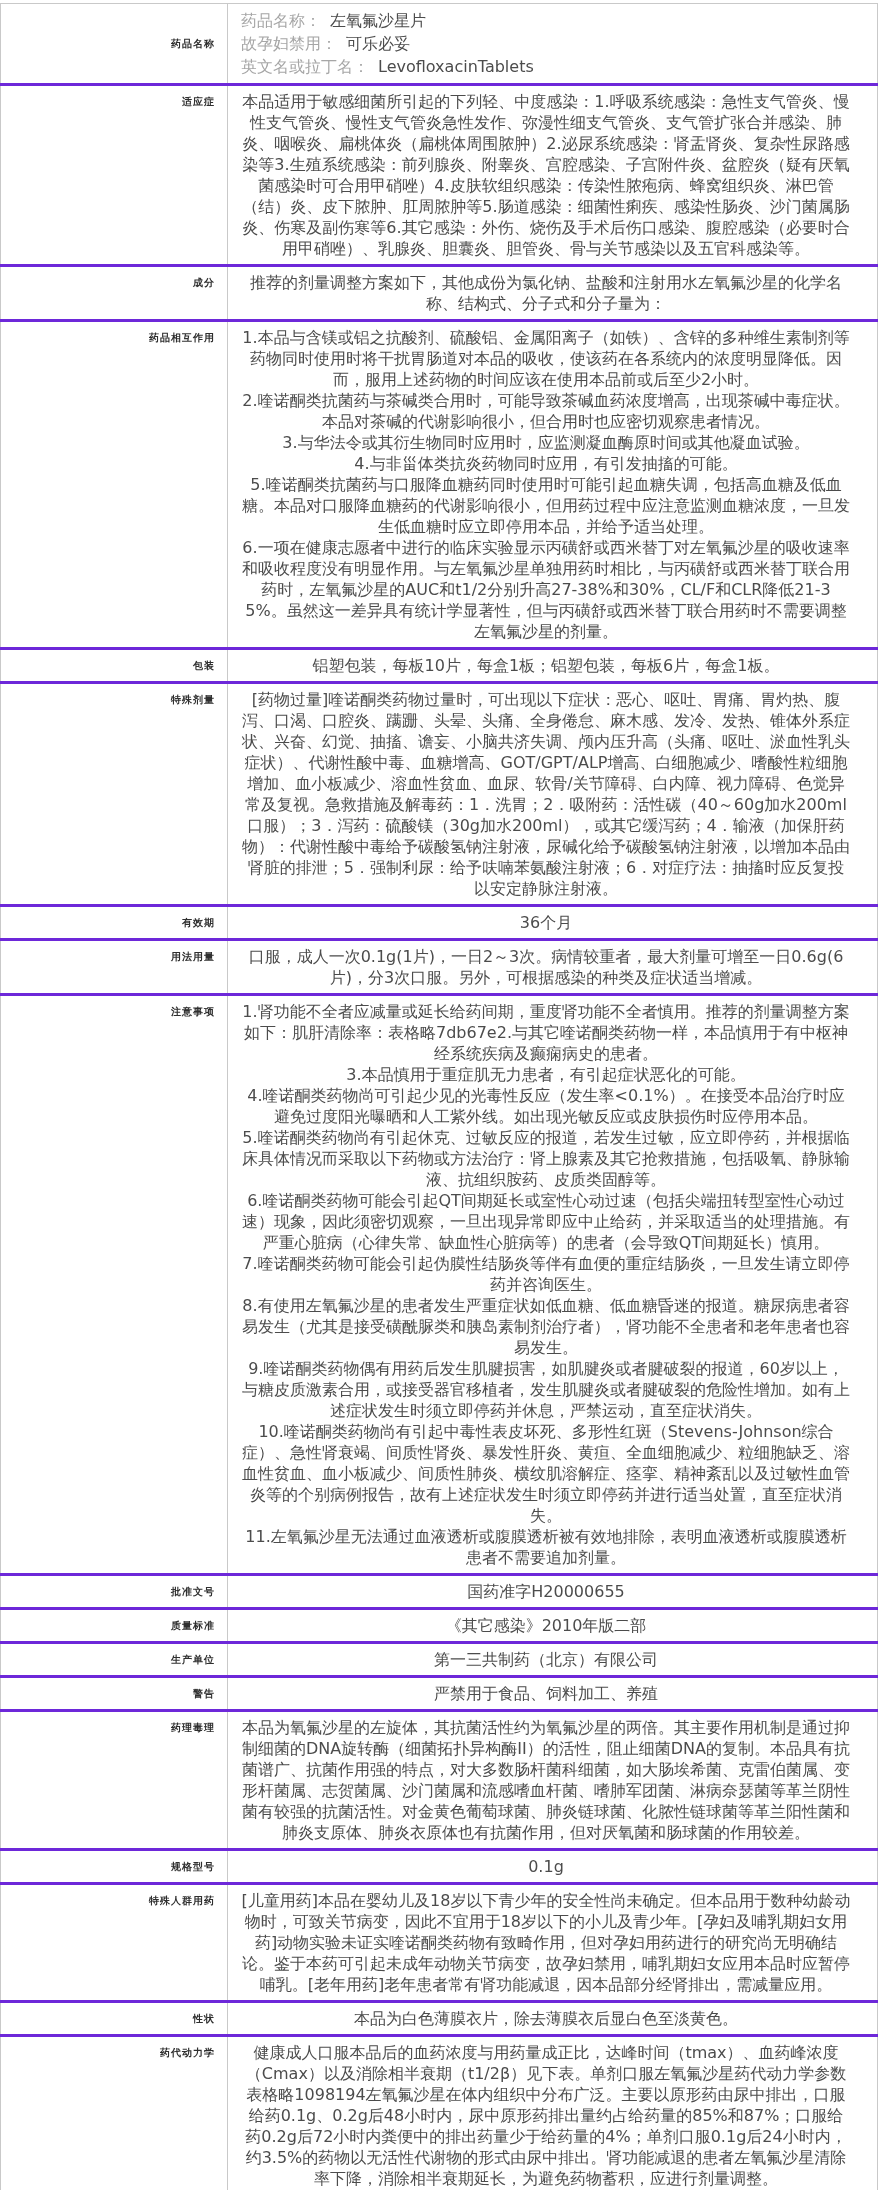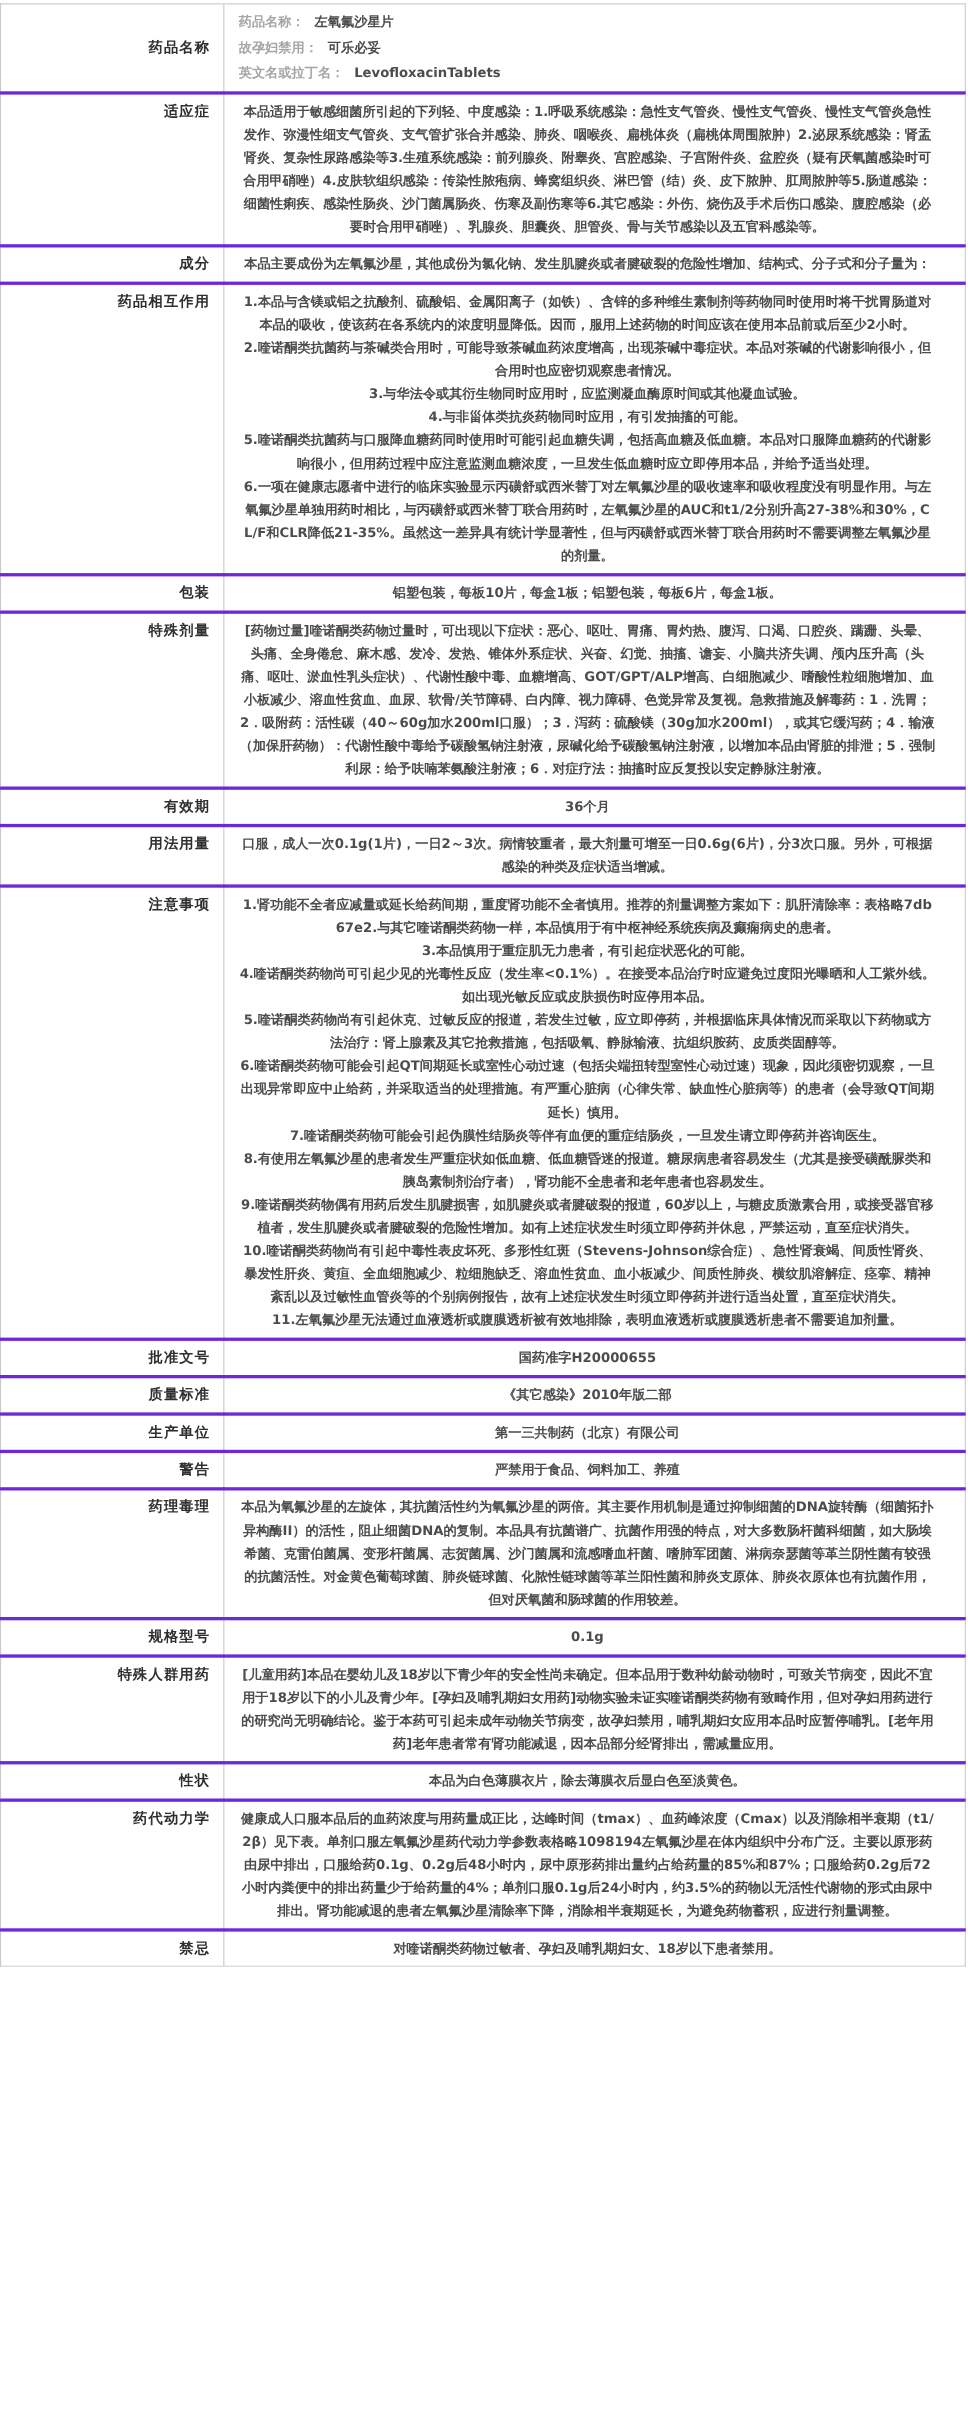--- a/index.html
+++ b/index.html
@@ -20,45 +20,44 @@
     border: 1px solid #c9c9c9;
     background: #ffffff;
   }
   table.drug-table tr.row {
     border-top: 3px solid #6d28d9;
   }
   table.drug-table tr.row:first-child {
     border-top: none;
   }
   th.label-cell {
-    width: 203px;
+    width: 227px;
     box-sizing: border-box;
     border-right: 1px solid #c9c9c9;
     text-align: right;
     vertical-align: top;
     padding: 5px 12px 5px 4px;
-    font-size: 13px;
+    font-size: 10px;
     line-height: 21px;
     font-weight: bold;
     color: #2f2f2f;
     letter-spacing: 1px;
   }
   th.label-cell.middle {
     vertical-align: middle;
   }
   td.content-cell {
     box-sizing: border-box;
     vertical-align: top;
     padding: 5px 26px 5px 13px;
-    font-size: 12px;
+    font-size: 16px;
     line-height: 21px;
     color: #4c4c4c;
     word-break: break-all;
     overflow-wrap: break-word;
-    font-weight: bold;
   }
   td.content-cell.prewrap {
     white-space: pre-line;
     text-align: center;
   }
   .kv-line {
     line-height: 23px;
   }
   .kv-key {
     color: #a6a6a6;
@@ -81,21 +80,21 @@
             <div class="kv-line"><span class="kv-key">故孕妇禁用：</span><span class="kv-value">可乐必妥</span></div>
             <div class="kv-line"><span class="kv-key">英文名或拉丁名：</span><span class="kv-value">LevofloxacinTablets</span></div>
           </td>
         </tr>
         <tr class="row">
           <th class="label-cell">适应症</th>
           <td class="content-cell prewrap">本品适用于敏感细菌所引起的下列轻、中度感染：1.呼吸系统感染：急性支气管炎、慢性支气管炎、慢性支气管炎急性发作、弥漫性细支气管炎、支气管扩张合并感染、肺炎、咽喉炎、扁桃体炎（扁桃体周围脓肿）2.泌尿系统感染：肾盂肾炎、复杂性尿路感染等3.生殖系统感染：前列腺炎、附睾炎、宫腔感染、子宫附件炎、盆腔炎（疑有厌氧菌感染时可合用甲硝唑）4.皮肤软组织感染：传染性脓疱病、蜂窝组织炎、淋巴管（结）炎、皮下脓肿、肛周脓肿等5.肠道感染：细菌性痢疾、感染性肠炎、沙门菌属肠炎、伤寒及副伤寒等6.其它感染：外伤、烧伤及手术后伤口感染、腹腔感染（必要时合用甲硝唑）、乳腺炎、胆囊炎、胆管炎、骨与关节感染以及五官科感染等。</td>
         </tr>
         <tr class="row">
           <th class="label-cell">成分</th>
-          <td class="content-cell prewrap">本品主要成份为左氧氟沙星，其他成份为氯化钠、发生肌腱炎或者腱破裂的危险性增加、结构式、分子式和分子量为：</td>
+          <td class="content-cell prewrap">推荐的剂量调整方案如下，其他成份为氯化钠、盐酸和注射用水左氧氟沙星的化学名称、结构式、分子式和分子量为：</td>
         </tr>
         <tr class="row">
           <th class="label-cell">药品相互作用</th>
           <td class="content-cell prewrap">1.本品与含镁或铝之抗酸剂、硫酸铝、金属阳离子（如铁）、含锌的多种维生素制剂等药物同时使用时将干扰胃肠道对本品的吸收，使该药在各系统内的浓度明显降低。因而，服用上述药物的时间应该在使用本品前或后至少2小时。
 2.喹诺酮类抗菌药与茶碱类合用时，可能导致茶碱血药浓度增高，出现茶碱中毒症状。本品对茶碱的代谢影响很小，但合用时也应密切观察患者情况。
 3.与华法令或其衍生物同时应用时，应监测凝血酶原时间或其他凝血试验。
 4.与非甾体类抗炎药物同时应用，有引发抽搐的可能。
 5.喹诺酮类抗菌药与口服降血糖药同时使用时可能引起血糖失调，包括高血糖及低血糖。本品对口服降血糖药的代谢影响很小，但用药过程中应注意监测血糖浓度，一旦发生低血糖时应立即停用本品，并给予适当处理。
 6.一项在健康志愿者中进行的临床实验显示丙磺舒或西米替丁对左氧氟沙星的吸收速率和吸收程度没有明显作用。与左氧氟沙星单独用药时相比，与丙磺舒或西米替丁联合用药时，左氧氟沙星的AUC和t1/2分别升高27-38%和30%，CL/F和CLR降低21-35%。虽然这一差异具有统计学显著性，但与丙磺舒或西米替丁联合用药时不需要调整左氧氟沙星的剂量。</td>
         </tr>

